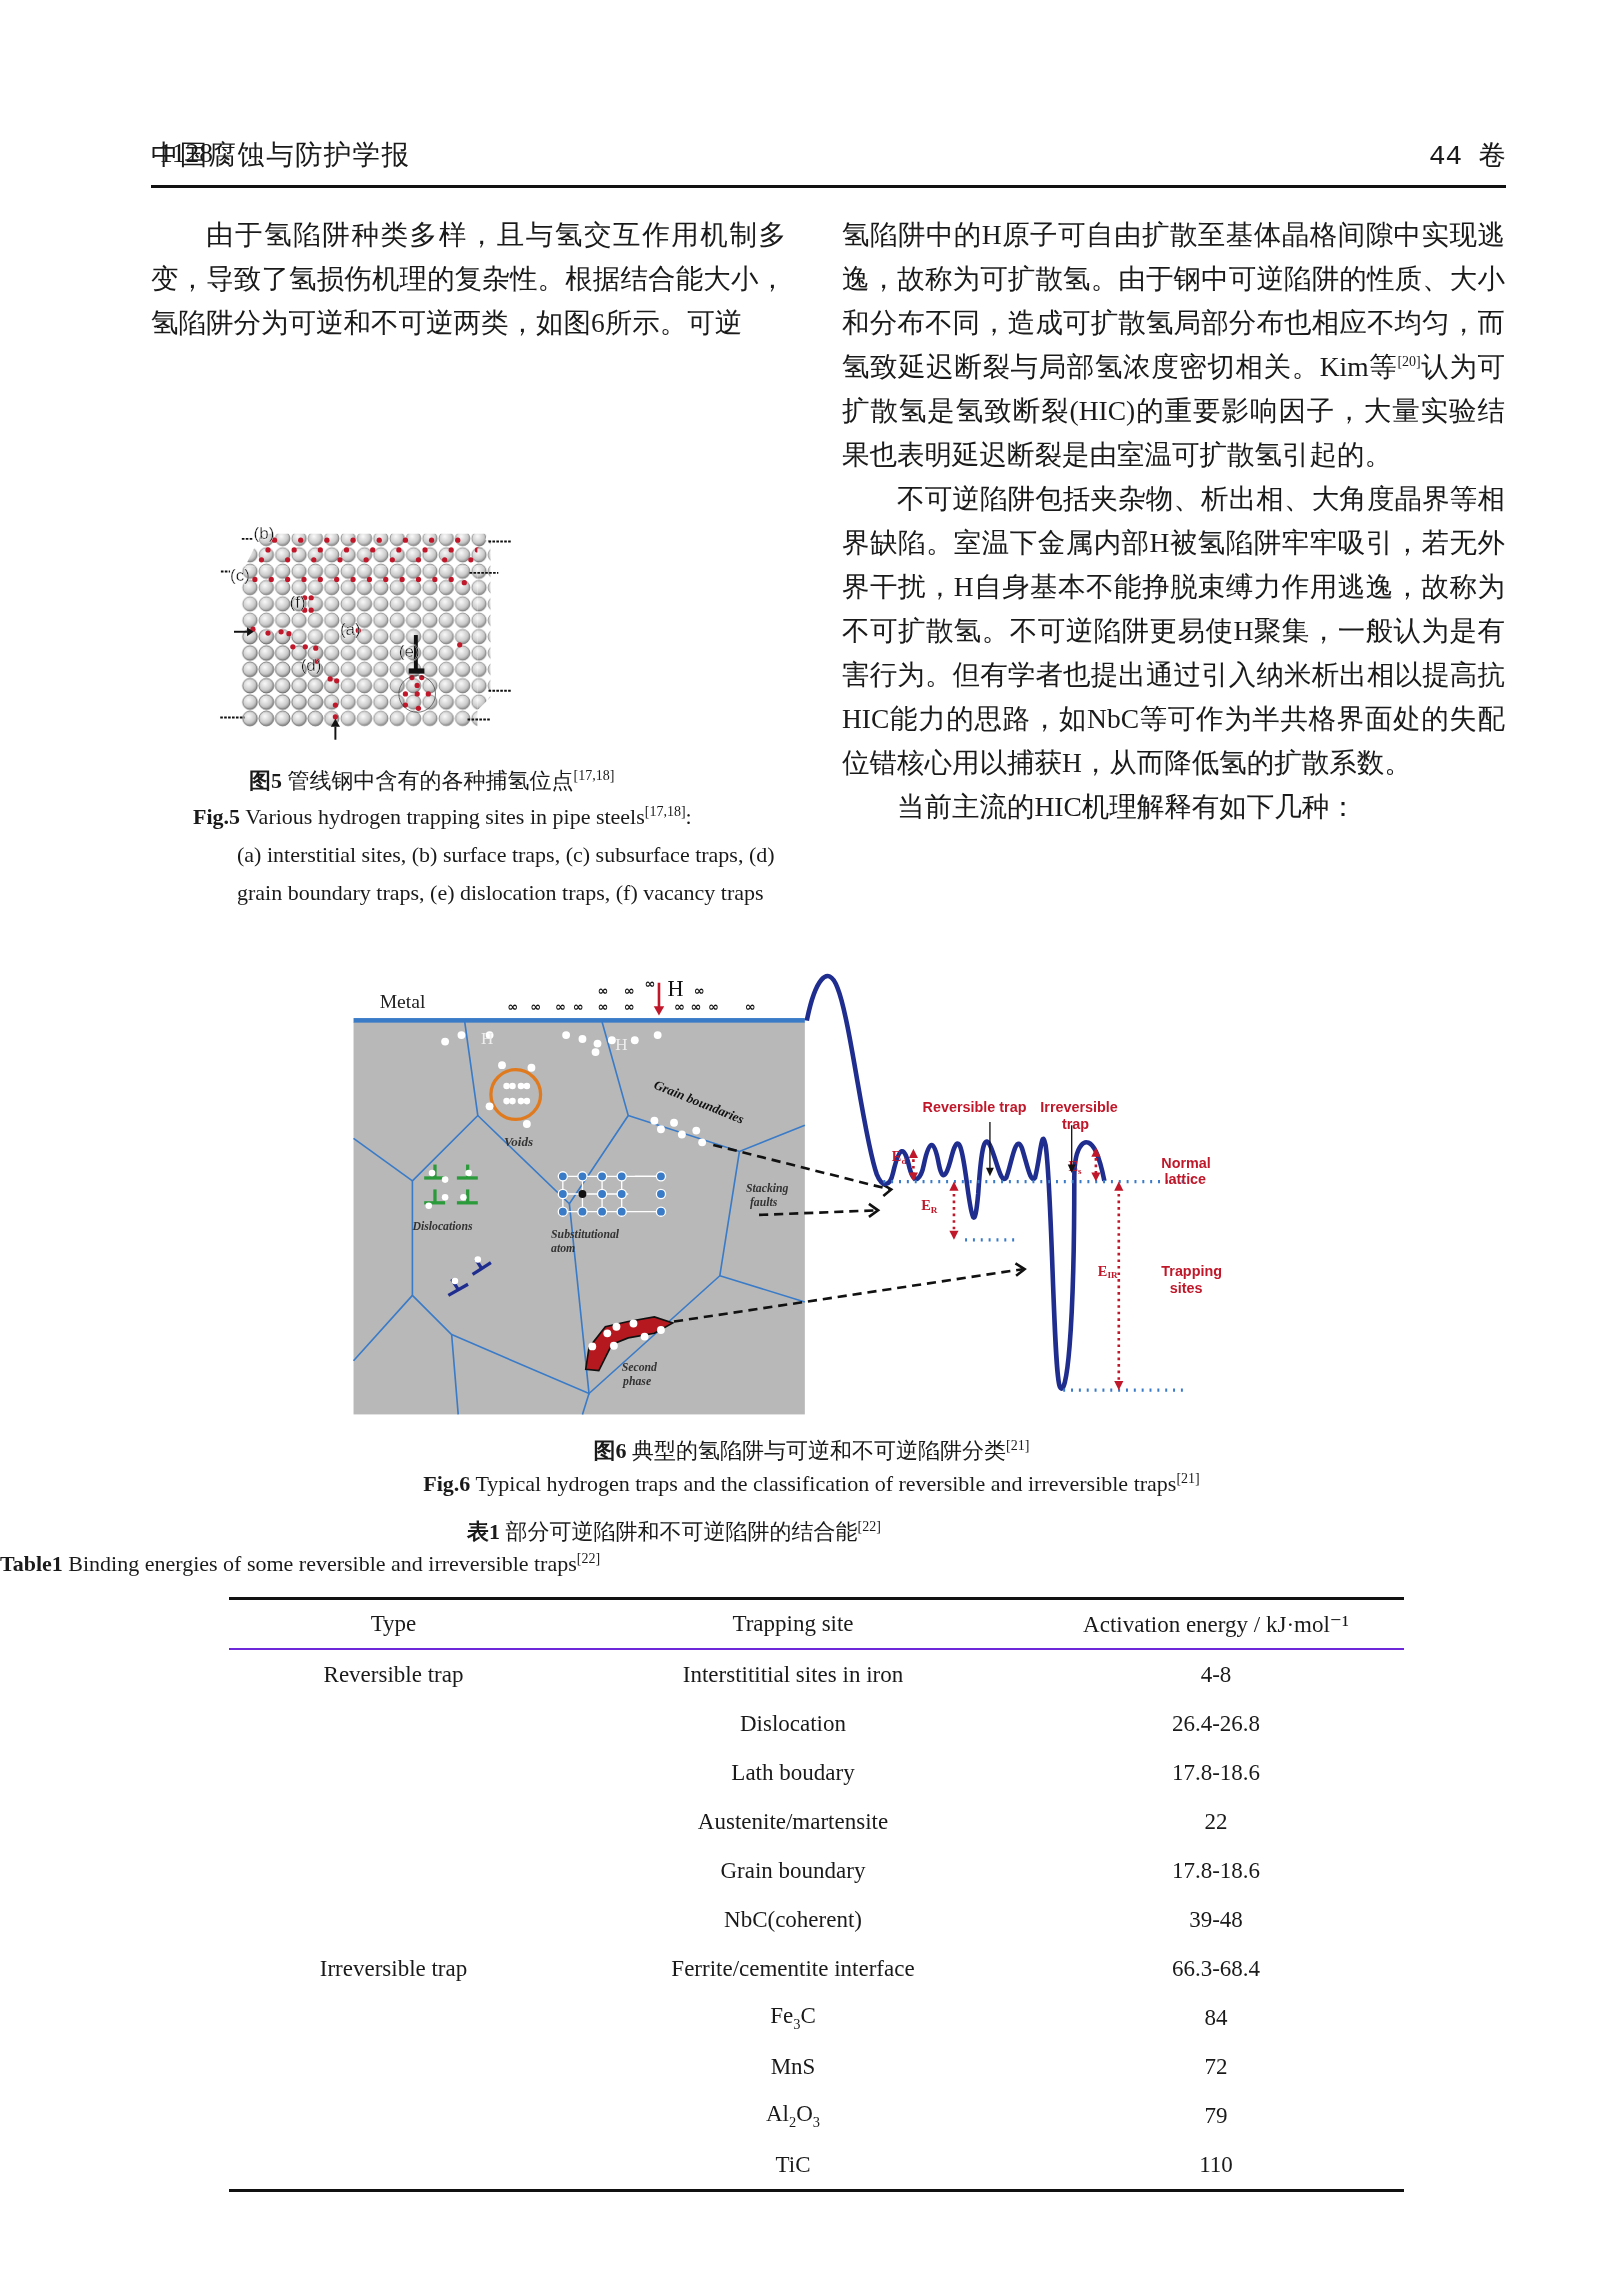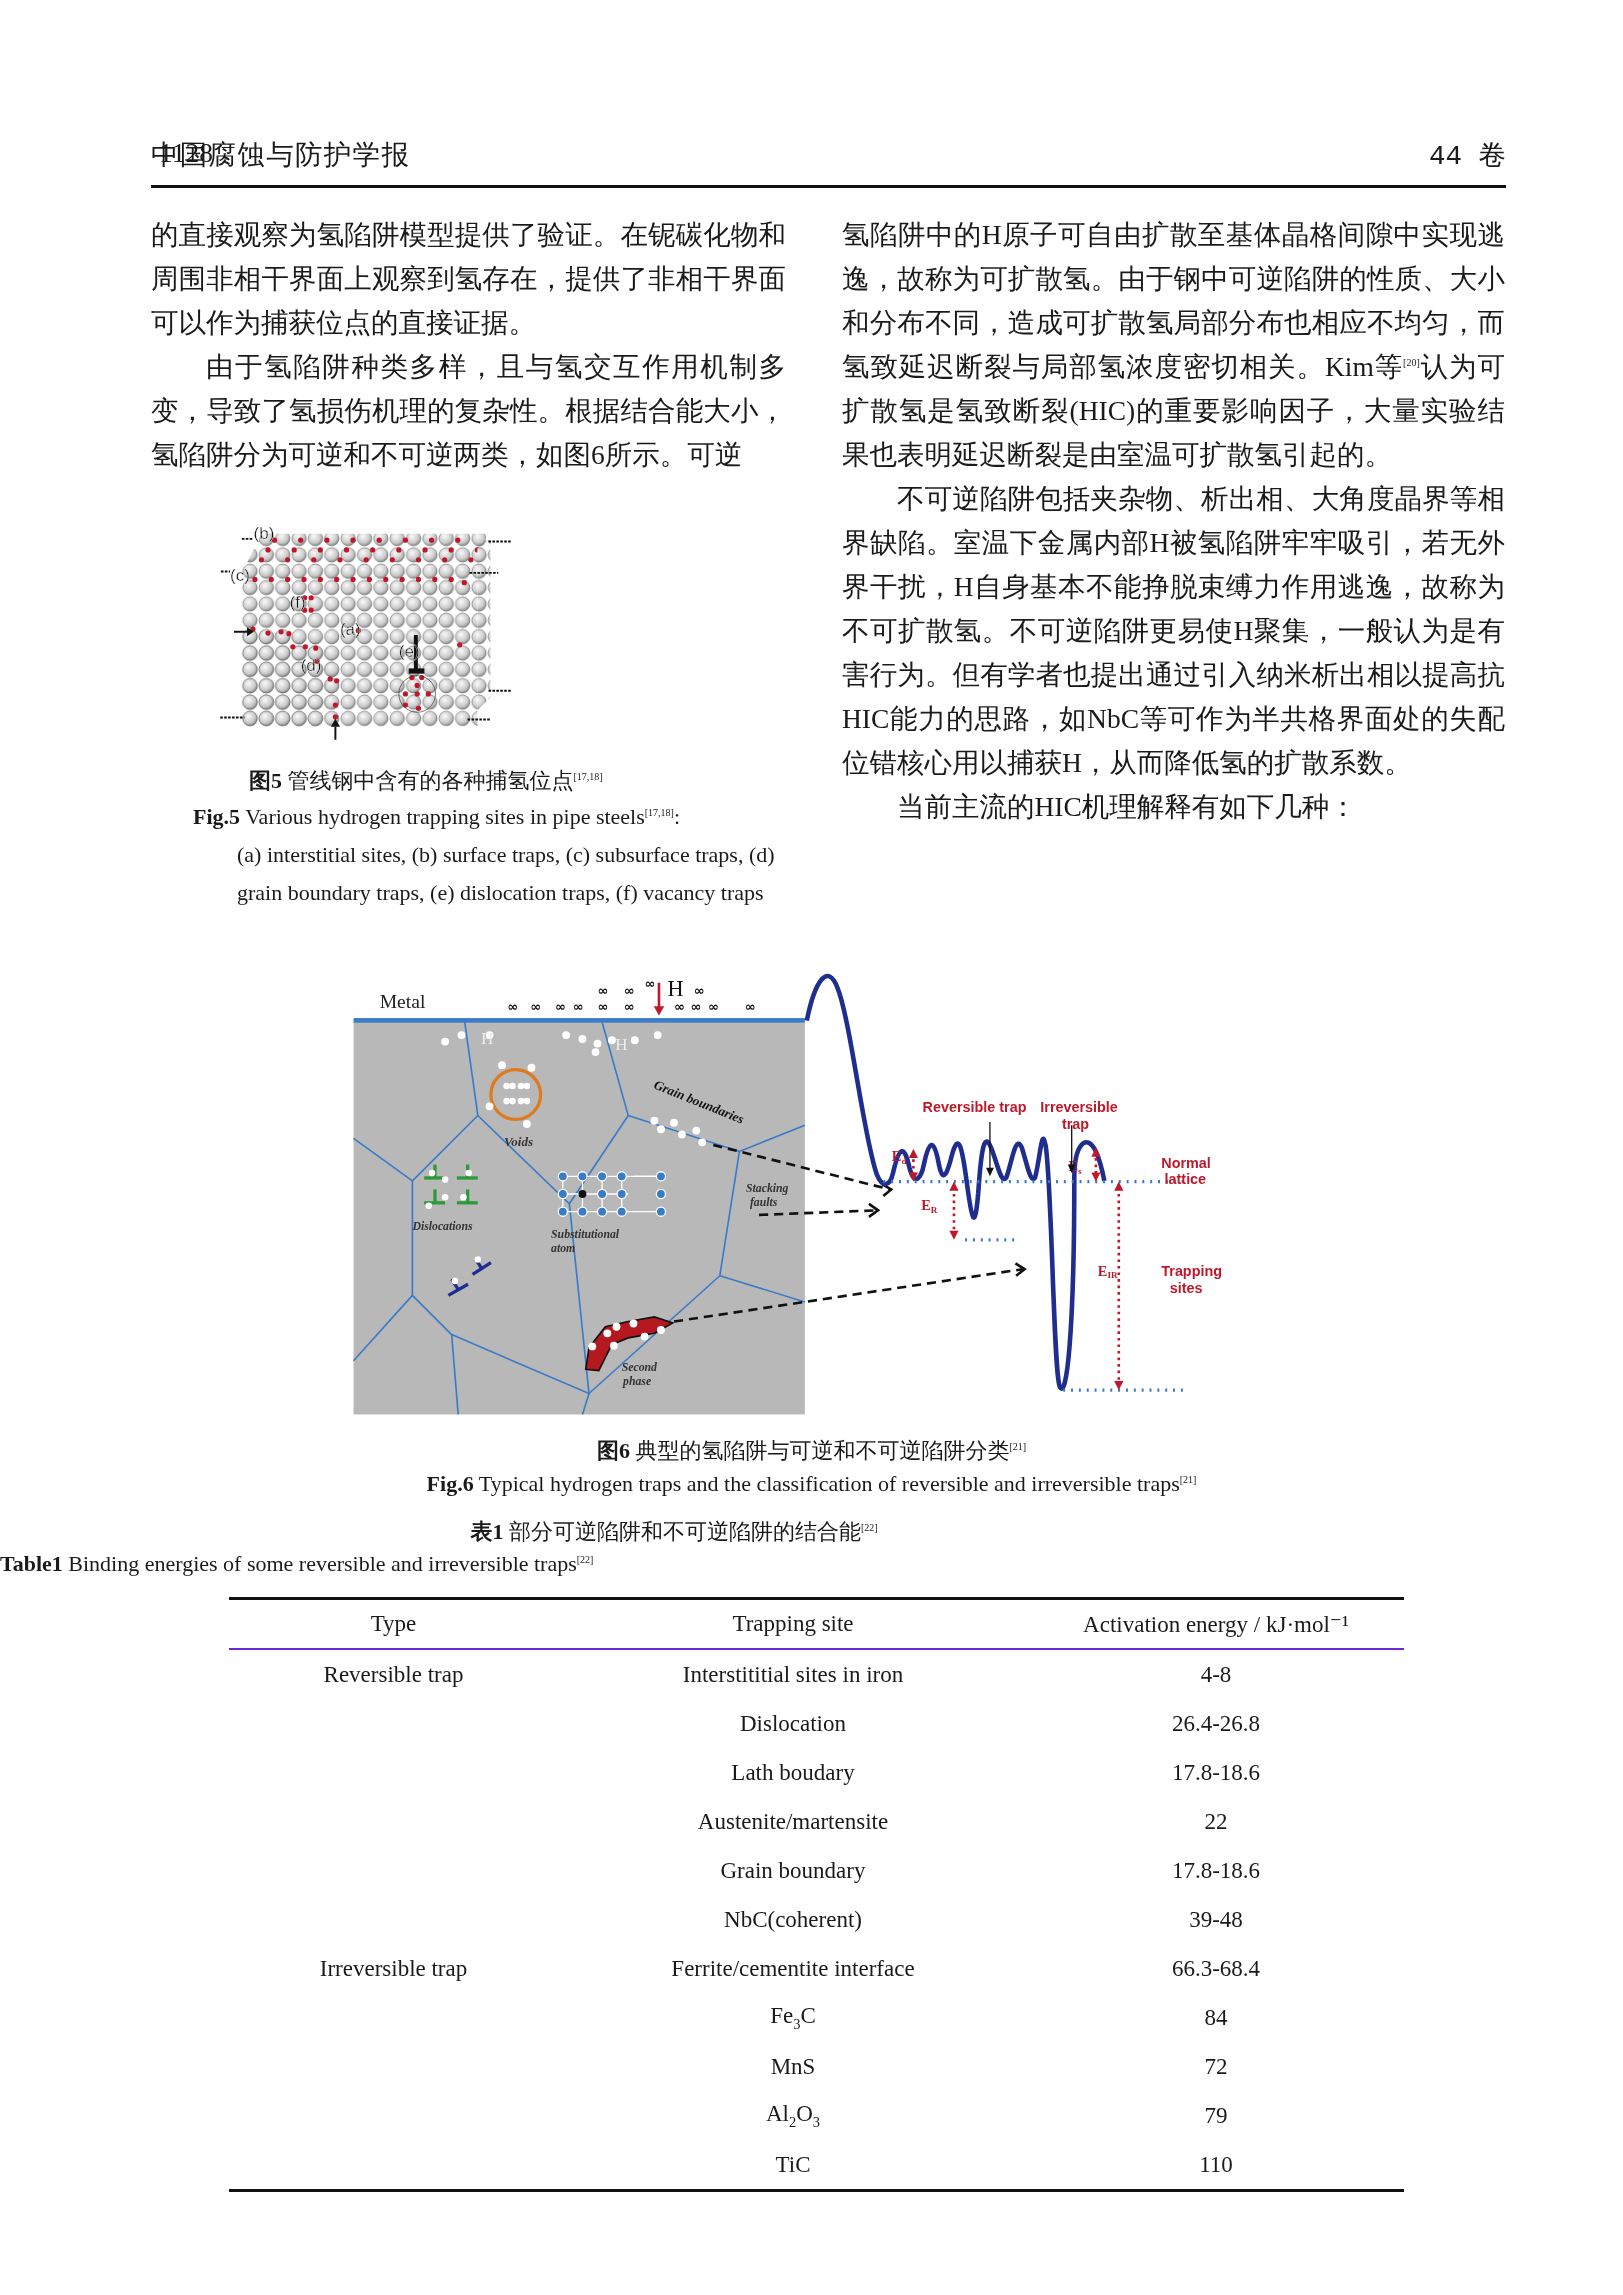--- a/index.html
+++ b/index.html
@@ -11,21 +11,21 @@
   .hdr .pg { position:absolute; left:8px; top:0; }
   .hdr .jt { position:absolute; left:0; width:100%; text-align:left; top:0; letter-spacing:1.3px; }
   .hdr .vol { position:absolute; right:0; top:0;font-family:Liberation Mono, monospace; }
   .hdr-rule { top:185px; left:151px; width:1355px; height:3.3px; background:#111; }
   
   .col { font-size:27.5px; line-height:44px; text-align:justify; }
   .col p { margin:0; }
   .indent { text-indent:2em; }
   .colL { top:213px; left:151px; width:635px; }
   .colR { top:213px; left:842px; width:663px; }
-  sup.ref { font-size:10px; vertical-align:super; line-height:0; }
+  sup.ref { font-size:14px; vertical-align:super; line-height:0; }
   
   .fig5 { top:514px; left:209px; width:576px; height:229px; }
   .cap5cn { top:766px; left:249px; font-size:22px; }
   .cap5en { top:798px; left:193px; width:622px; font-size:22px; line-height:38px; }
   .cap5en .hang { padding-left:44px; display:block; }
   b { font-weight:bold; }
   
   .fig6 { top:968px; left:347px; width:968px; height:452px; }
   .cap6cn { top:1436px; left:0; width:1623px; text-align:center; font-size:22px; }
   .cap6en { top:1471px; left:0; width:1623px; text-align:center; font-size:22px; }
@@ -46,21 +46,20 @@
 <body>
 
 <div class="abs hdr">
   <span class="pg">1128</span>
   <span class="jt">中国腐蚀与防护学报</span>
   <span class="vol">44 卷</span>
 </div>
 <div class="abs hdr-rule"></div>
 
 <div class="abs col colL">
-  <p>的直接观察为氢陷阱模型提供了验证。在铌碳化物和周围非相干界面上观察到氢存在，提供了非相干界面可以作为捕获位点的直接证据。</p>
   <p class="indent">由于氢陷阱种类多样，且与氢交互作用机制多变，导致了氢损伤机理的复杂性。根据结合能大小，氢陷阱分为可逆和不可逆两类，如图6所示。可逆</p>
 </div>
 
 <div class="abs col colR">
   <p><span>氢陷阱中的H原子可自由扩散至基体晶格间隙中实现逃逸，故称为可扩散氢。由于钢中可逆陷阱的性质、大小和分布不同，造成可扩散氢局部分布也相应不均匀，而氢致延迟断裂与局部氢浓度密切相关。Kim等</span><sup class="ref">[20]</sup><span>认为可扩散氢是氢致断裂(HIC)的重要影响因子，大量实验结果也表明延迟断裂是由室温可扩散氢引起的。</span></p>
   <p class="indent">不可逆陷阱包括夹杂物、析出相、大角度晶界等相界缺陷。室温下金属内部H被氢陷阱牢牢吸引，若无外界干扰，H自身基本不能挣脱束缚力作用逃逸，故称为不可扩散氢。不可逆陷阱更易使H聚集，一般认为是有害行为。但有学者也提出通过引入纳米析出相以提高抗HIC能力的思路，如NbC等可作为半共格界面处的失配位错核心用以捕获H，从而降低氢的扩散系数。</p>
   <p class="indent">当前主流的HIC机理解释有如下几种：</p>
 </div>
 
 <div class="abs fig5">

